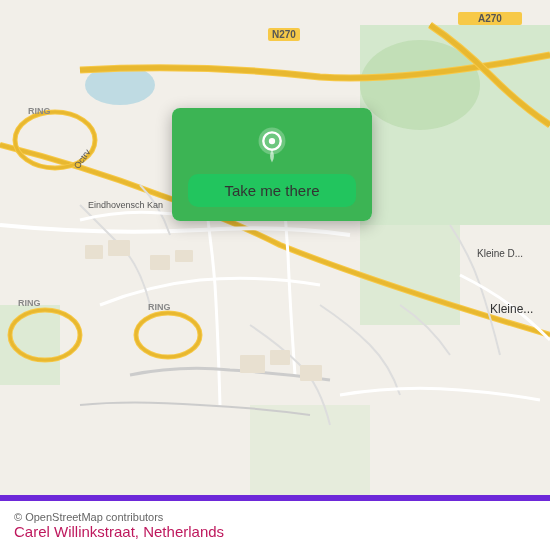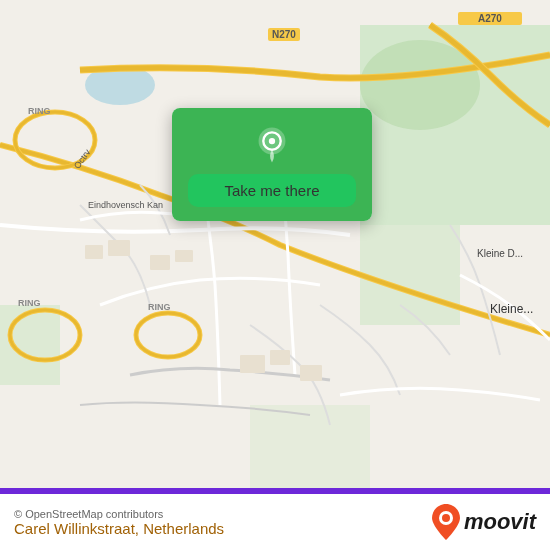--- a/index.html
+++ b/index.html
@@ -97,21 +97,21 @@
       color: #666;
     }
 
     #bottom-left {
       display: flex;
       flex-direction: column;
     }
 
     #location-name {
       font-size: 15px;
-      color: #a16207;
+      color: #be185d;
       font-weight: 500;
     }
 
     #moovit-logo {
       display: flex;
       align-items: center;
       gap: 4px;
     }
 
     #moovit-pin {
@@ -220,23 +220,14 @@
       </svg>
       <button id="take-me-there-btn">Take me there</button>
     </div>
   </div>
 
   <div id="bottom-bar">
     <div id="bottom-left">
       <span id="attribution">© OpenStreetMap contributors</span>
       <span id="location-name">Carel Willinkstraat, Netherlands</span>
     </div>
-    <div id="moovit-logo">
-
-      <svg id="moovit-pin" viewBox="0 0 28 36" xmlns="http://www.w3.org/2000/svg">
-        <path d="M14 0 C6.27 0 0 6.27 0 14 C0 22 14 36 14 36 C14 36 28 22 28 14 C28 6.27 21.73 0 14 0Z" fill="#f04e23"></path>
-        <circle cx="14" cy="14" r="7" fill="white"></circle>
-        <circle cx="14" cy="14" r="4" fill="#f04e23"></circle>
-      </svg>
-      <span id="moovit-text">moovit</span>
-    </div>
   </div>
 </div>
 
 </body></html>

